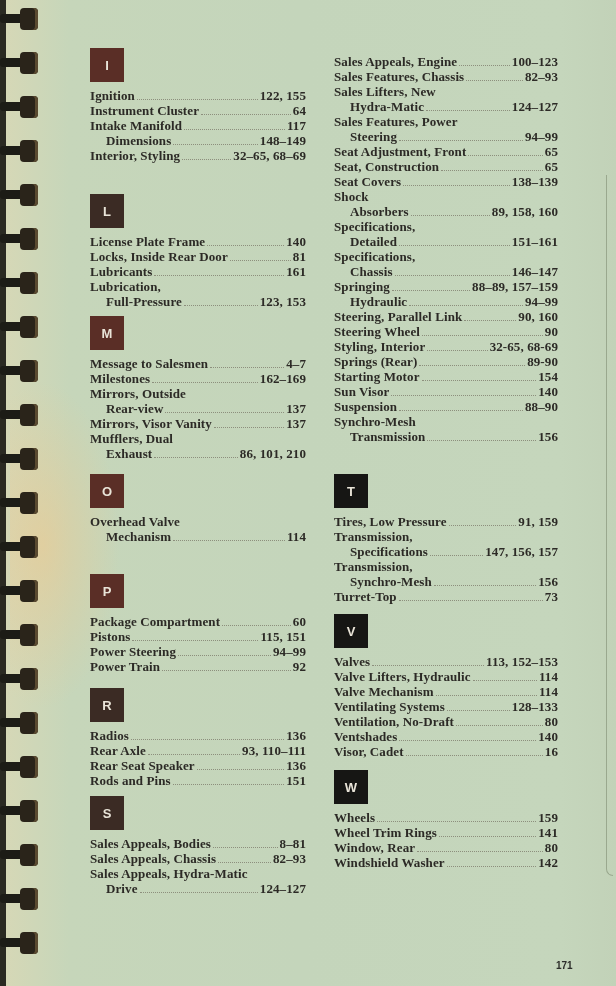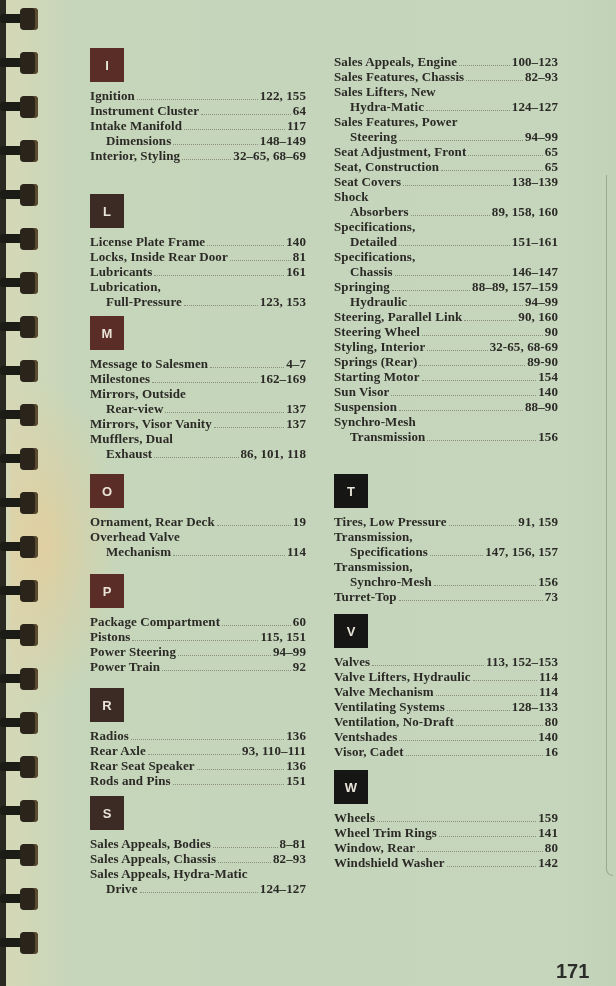--- a/index.html
+++ b/index.html
@@ -60,21 +60,21 @@
     .entry .leader {
       flex: 1 1 auto; overflow: hidden; margin: 0 2px;
       border-bottom: 1.5px dotted #8d8f7d; height: 10px; min-width: 6px;
     }
     .entry .pages { flex: 0 0 auto; }
     .entry.head { }
     .entry.sub { padding-left: 16px; }
     .page-number {
       position: absolute; left: 556px; top: 960px;
       font-family: "Liberation Sans", "DejaVu Sans", sans-serif;
-      font-weight: bold; font-size: 20px; color: #2c2e2a;
+      font-weight: bold; font-size: 10px; color: #2c2e2a;
     }
   </style>
 </head>
 <body>
 
 <div class="page">
   <div class="warm-glow"></div>
   <div class="spine"></div>
   <div id="rings">
       <div class="ring" style="top: 8px;">
@@ -252,32 +252,27 @@
             <span class="term">Mirrors, Visor Vanity</span>
             <span class="leader"></span>
             <span class="pages">137</span>
           </div>
           <div class="entry head">
             <span class="term">Mufflers, Dual</span>
           </div>
           <div class="entry sub">
             <span class="term">Exhaust</span>
             <span class="leader"></span>
-            <span class="pages">86, 101, 118</span>
+            <span class="pages">86, 101, 210</span>
           </div>
         </div>
     </div>
     <div class="section" style="top:426px">
       <div class="letter-box red">O</div>
       <div class="entries">
-          <div class="entry">
-            <span class="term">Ornament, Rear Deck</span>
-            <span class="leader"></span>
-            <span class="pages">19</span>
-          </div>
           <div class="entry head">
             <span class="term">Overhead Valve</span>
           </div>
           <div class="entry sub">
             <span class="term">Mechanism</span>
             <span class="leader"></span>
             <span class="pages">114</span>
           </div>
         </div>
     </div>

